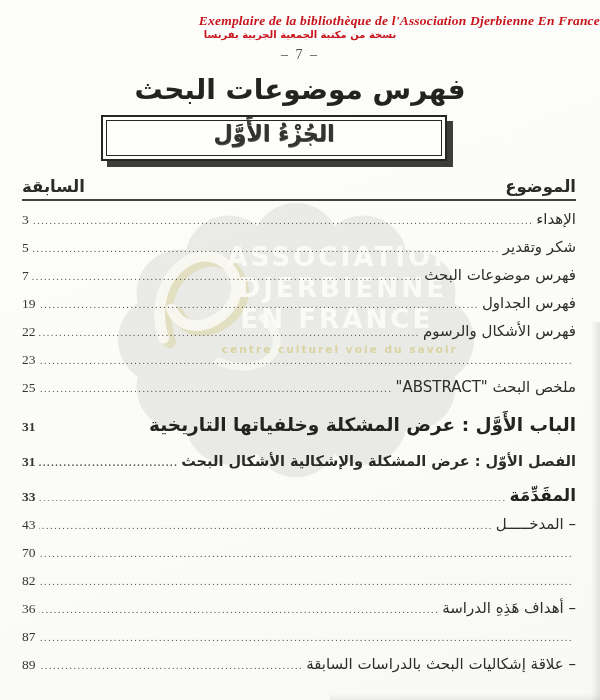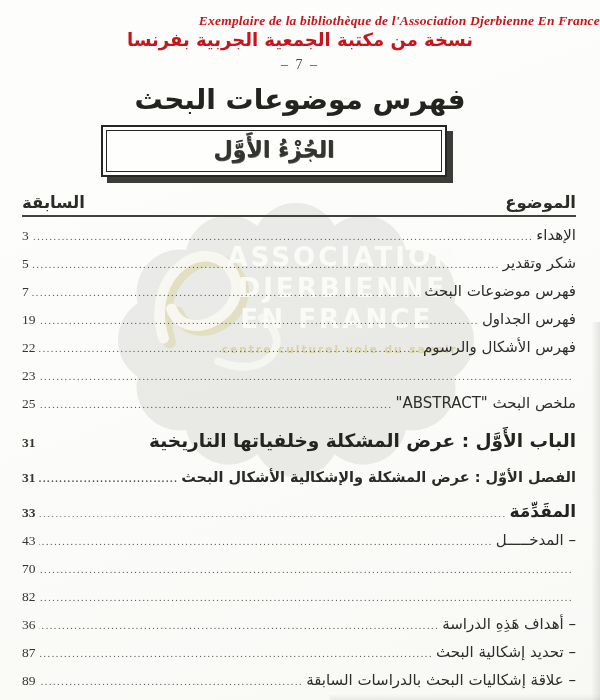--- a/index.html
+++ b/index.html
@@ -36,21 +36,21 @@
     margin-top:13px;
     text-align:right;
     font-family:"Liberation Serif", serif;
     font-style:italic; font-weight:bold;
     font-size:13.5px; letter-spacing:0.2px;
     color:#c8151c;
   }
   .stamp-ar {
     margin-top:0px;
     text-align:center; direction:rtl;
-    font-weight:bold; font-size:18px;
+    font-weight:bold; font-size:10px;
     color:#c8151c;
   }
   .page-num {
     margin-top:7px; text-align:center;
     font-family:"Liberation Serif", serif;
     font-size:14px; color:#4c4a46; letter-spacing:2px;
   }
   .doc-title {
     margin:10px 0 0 0;
     text-align:center; direction:rtl;
@@ -61,21 +61,21 @@
     width:336px;
     margin:9px 0 0 101px;
     border:2px solid #262624;
     background:#fefefd;
     box-shadow:6px 6px 0 #3c3c39;
     padding:3px;
   }
   .part-box-inner {
     border:1.5px solid #262624;
     text-align:center; direction:rtl;
-    padding:6px 0 9px 0;
+    padding:0 0 9px 0;
     font-size:22px; font-weight:bold;
     color:#33332f;
     text-shadow:0.5px 0.5px 0 #55554f;
   }
 
   .toc {
     margin:16px 24px 0 22px;
     direction:rtl;
   }
   .toc-head {
@@ -237,21 +237,20 @@
         <span class="pg">82</span>
       </div>
 
       <div class="toc-row">
         <span class="lbl">– أهداف هَذِهِ الدراسة</span>
         <span class="dots"></span>
         <span class="pg">36</span>
       </div>
 
       <div class="toc-row">
-        <span class="lbl">– تحديد إشكالية البحث</span>
         <span class="dots"></span>
         <span class="pg">87</span>
       </div>
 
       <div class="toc-row">
         <span class="lbl">– علاقة إشكاليات البحث بالدراسات السابقة</span>
         <span class="dots"></span>
         <span class="pg">89</span>
       </div>
 

